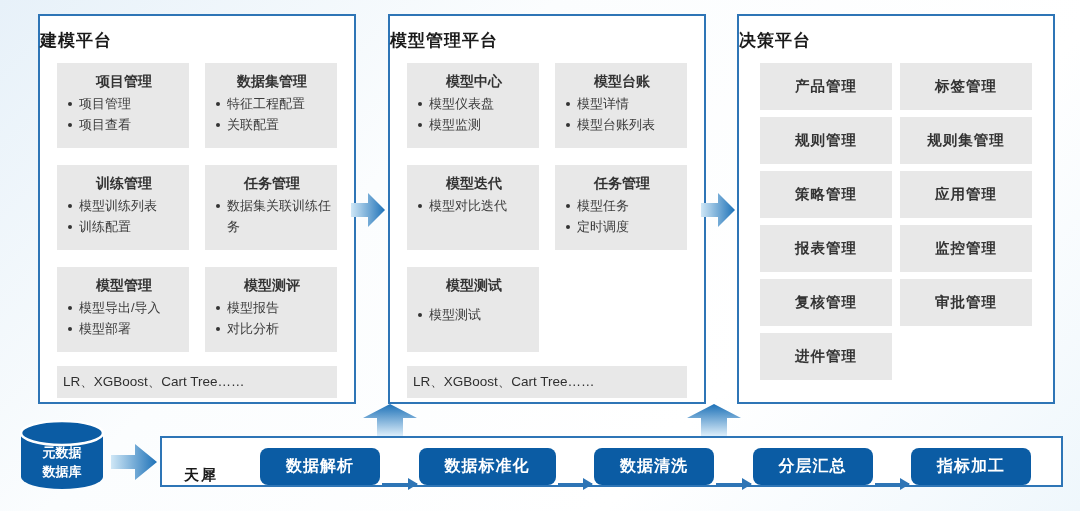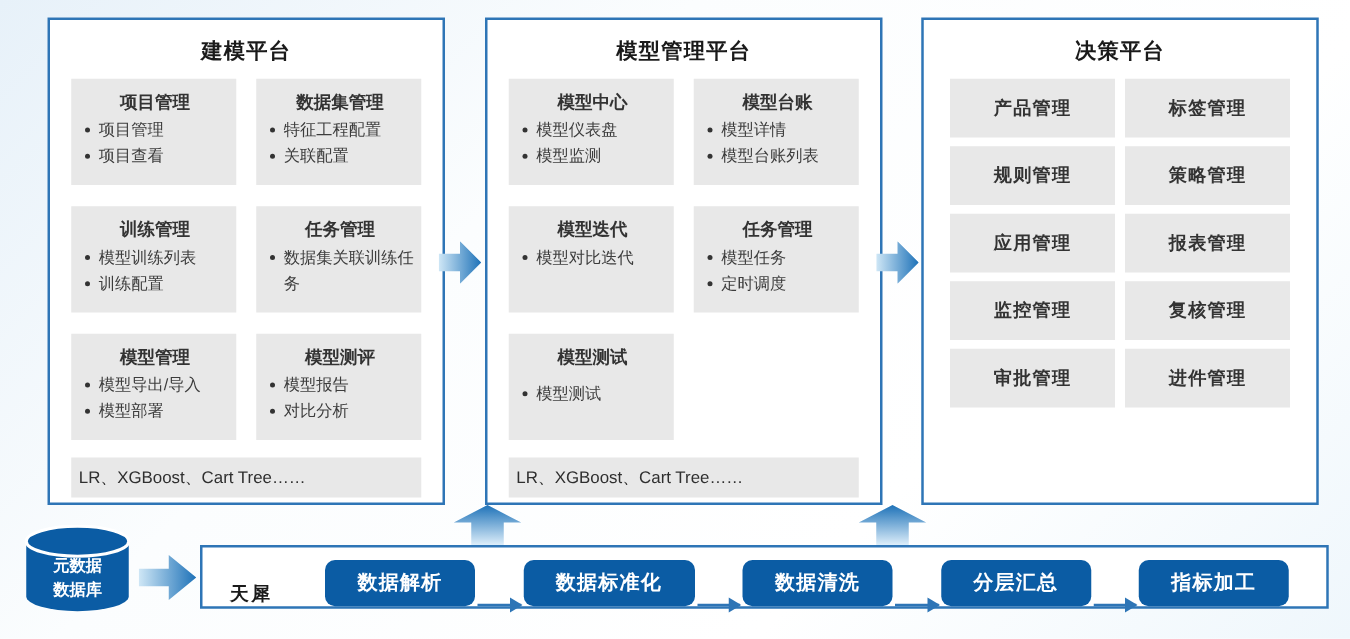--- a/index.html
+++ b/index.html
@@ -14,21 +14,21 @@
 
   
   .panel {
     position:absolute; top:14px; height:390px; width:318px;
     background:#fff; border:2px solid #2e75b6;
   }
   .panel-1 { left:38px; }
   .panel-2 { left:388px; }
   .panel-3 { left:737px; }
   .panel-title {
-    margin:13px 0 11px; text-align:center;
+    margin:13px 0 11px; 
     font-size:17px; font-weight:bold; color:#1a1a1a; letter-spacing:1px;
   }
   .cards {
     display:grid; grid-template-columns:1fr 1fr;
     column-gap:16px; row-gap:17px; padding:0 17px;
   }
   .card {
     background:#e8e8e8; min-height:85px; padding:6px 6px 8px 8px;
   }
   .card-title {
@@ -206,20 +206,21 @@
     </div>
     <div class="panel-footer">LR、XGBoost、Cart Tree……</div>
   </section>
 
   <section class="panel panel-3">
     <h2 class="panel-title">决策平台</h2>
     <div class="tiles">
       <div class="tile">产品管理</div>
       <div class="tile">标签管理</div>
       <div class="tile">规则管理</div>
+      <div class="tile">规则集管理</div>
       <div class="tile">策略管理</div>
       <div class="tile">应用管理</div>
       <div class="tile">报表管理</div>
       <div class="tile">监控管理</div>
       <div class="tile">复核管理</div>
       <div class="tile">审批管理</div>
       <div class="tile">进件管理</div>
     </div>
   </section>
 

